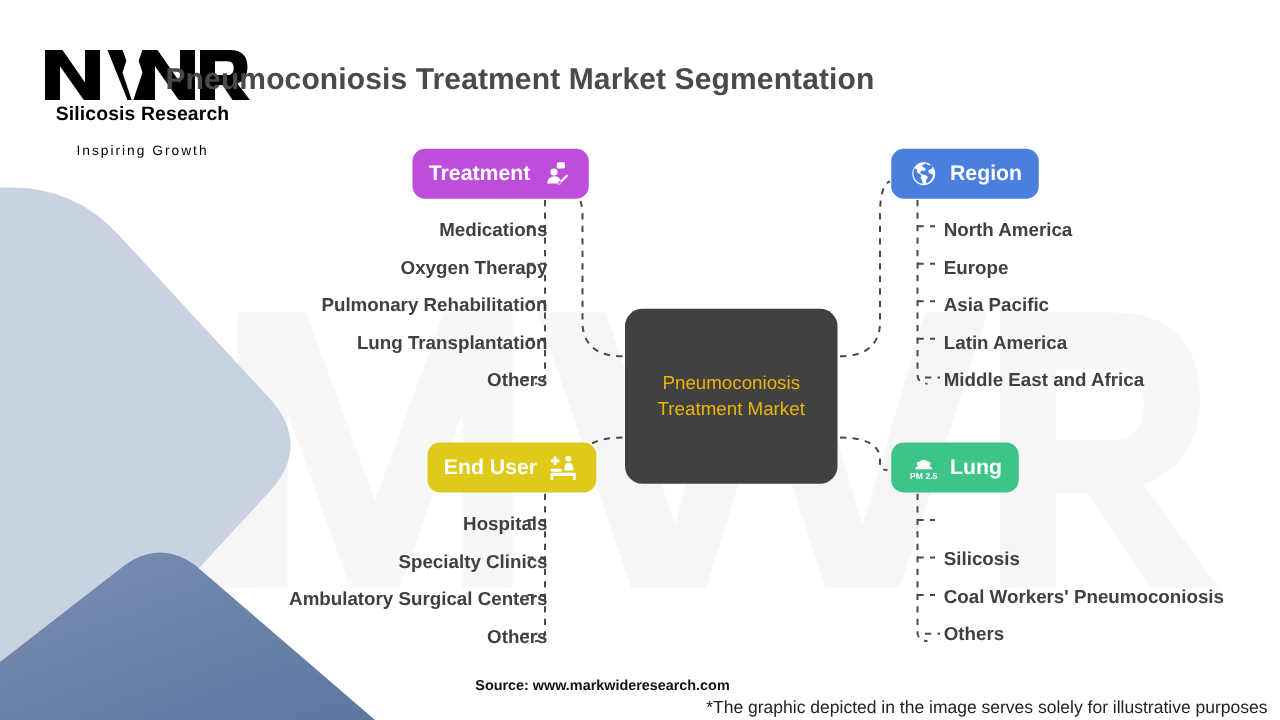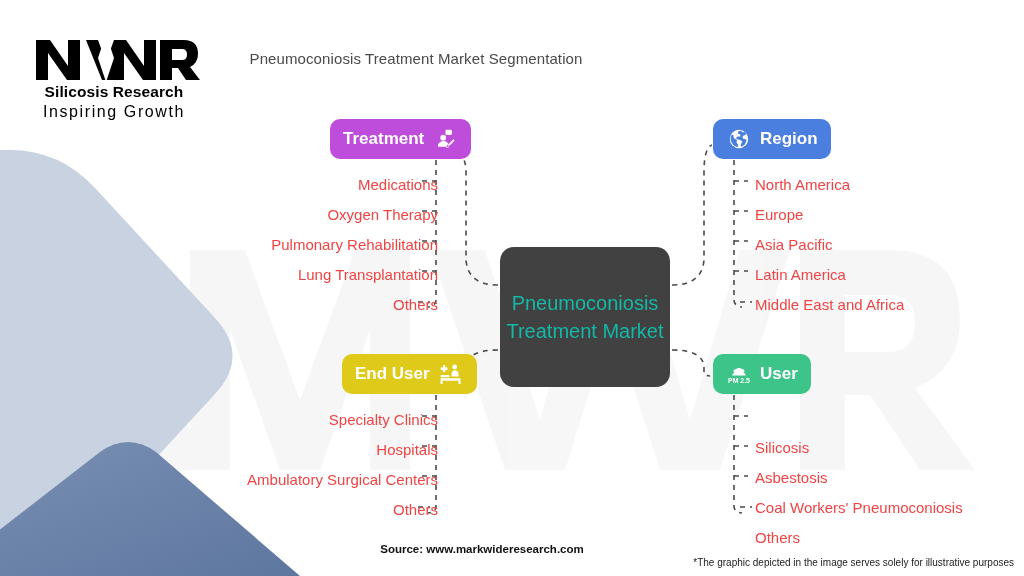--- a/index.html
+++ b/index.html
@@ -37,54 +37,54 @@
   .logo-mark { display: block; }
   .logo-name {
     font-size: 15.5px;
     font-weight: bold;
     color: #000000;
     letter-spacing: 0.1px;
     margin-top: 1px;
     white-space: nowrap;
   }
   .logo-tag {
-    font-size: 16px;
+    font-size: 11px;
     color: #000000;
     letter-spacing: 1.6px;
-    margin-top: 2px;
+    margin-top: 14px;
     white-space: nowrap;
   }
 
   
   .title {
     position: absolute;
     left: 0;
     top: 50px;
     width: 832px;
     text-align: center;
-    font-size: 15px;
-    font-weight: normal;
+    font-size: 24px;
+    font-weight: bold;
     color: #4a4a4a;
     letter-spacing: 0.1px;
   }
 
   
   .center-node {
     position: absolute;
     left: 500px;
     top: 247px;
     width: 170px;
     height: 140px;
     background: #414141;
     border-radius: 14px;
     display: flex;
     align-items: center;
     justify-content: center;
-    color: #14b8a6;
-    font-size: 20px;
+    color: #eab308;
+    font-size: 15px;
     line-height: 1.42;
     text-align: center;
     font-weight: normal;
   }
 
   
   .badge {
     position: absolute;
     height: 40px;
     border-radius: 10px;
@@ -108,22 +108,23 @@
   }
   .badge.treatment { left: 330px; top: 119px; background: #bf4ddb; }
   .badge.region    { left: 713px; top: 119px; background: #4a7fe0; }
   .badge.enduser   { left: 342px; top: 354px; background: #dfca1a; }
   .badge.type      { left: 713px; top: 354px; background: #3cc489; }
 
   
   .items {
     position: absolute;
     font-size: 15px;
-    color: #ef4444;
+    color: #404040;
     line-height: 30px;
+    font-weight: bold;
   }
   .items.left  { text-align: right; }
   .items.right { text-align: left; }
   .items .item { white-space: nowrap; }
 
   .items.treatment { right: 586px; top: 170px; }
   .items.enduser   { right: 586px; top: 405px; }
   .items.region    { left: 755px; top: 170px; }
   .items.type      { left: 755px; top: 405px; margin-top: 28px; }
 
@@ -135,21 +136,21 @@
     width: 964px;
     text-align: center;
     font-size: 11.5px;
     font-weight: bold;
     color: #111111;
   }
   .disclaimer {
     position: absolute;
     right: 10px;
     top: 557px;
-    font-size: 10px;
+    font-size: 14px;
     color: #222222;
     white-space: nowrap;
   }
 </style>
 </head>
 <body>
 
 <div class="canvas">
 
   <svg class="bg-layer" viewBox="0 0 1024 576" width="1024" height="576">
@@ -278,49 +279,48 @@
 
   <div class="badge type">
     <span class="bicon">
       <svg width="30" height="26" viewBox="0 0 32 28">
         <path d="M10.6 12.6c-.3-3.3 2.1-6 5.4-6s5.7 2.7 5.4 6c1.7.3 2.9 1.6 2.9 3.2H7.7c0-1.6 1.2-2.9 2.9-3.2z" fill="#ffffff"></path>
         <circle cx="11.2" cy="10.2" r="2" fill="#ffffff"></circle>
         <circle cx="20.8" cy="10.2" r="2" fill="#ffffff"></circle>
         <text x="16" y="25" font-family="Liberation Sans, sans-serif" font-size="8.5" font-weight="bold" fill="#ffffff" text-anchor="middle">PM 2.5</text>
       </svg>
     </span>
-    <span>User</span>
+    <span>Lung</span>
   </div>
 
   <div class="items left treatment">
     <div class="item">Medications</div>
     <div class="item">Oxygen Therapy</div>
     <div class="item">Pulmonary Rehabilitation</div>
     <div class="item">Lung Transplantation</div>
     <div class="item">Others</div>
   </div>
 
   <div class="items left enduser">
+    <div class="item">Hospitals</div>
     <div class="item">Specialty Clinics</div>
-    <div class="item">Hospitals</div>
     <div class="item">Ambulatory Surgical Centers</div>
     <div class="item">Others</div>
   </div>
 
   <div class="items right region">
     <div class="item">North America</div>
     <div class="item">Europe</div>
     <div class="item">Asia Pacific</div>
     <div class="item">Latin America</div>
     <div class="item">Middle East and Africa</div>
   </div>
 
   <div class="items right type">
     <div class="item">Silicosis</div>
-    <div class="item">Asbestosis</div>
     <div class="item">Coal Workers' Pneumoconiosis</div>
     <div class="item">Others</div>
   </div>
 
   <div class="source">Source: www.markwideresearch.com</div>
   <div class="disclaimer">*The graphic depicted in the image serves solely for illustrative purposes</div>
 
 </div>
 
 </body></html>

